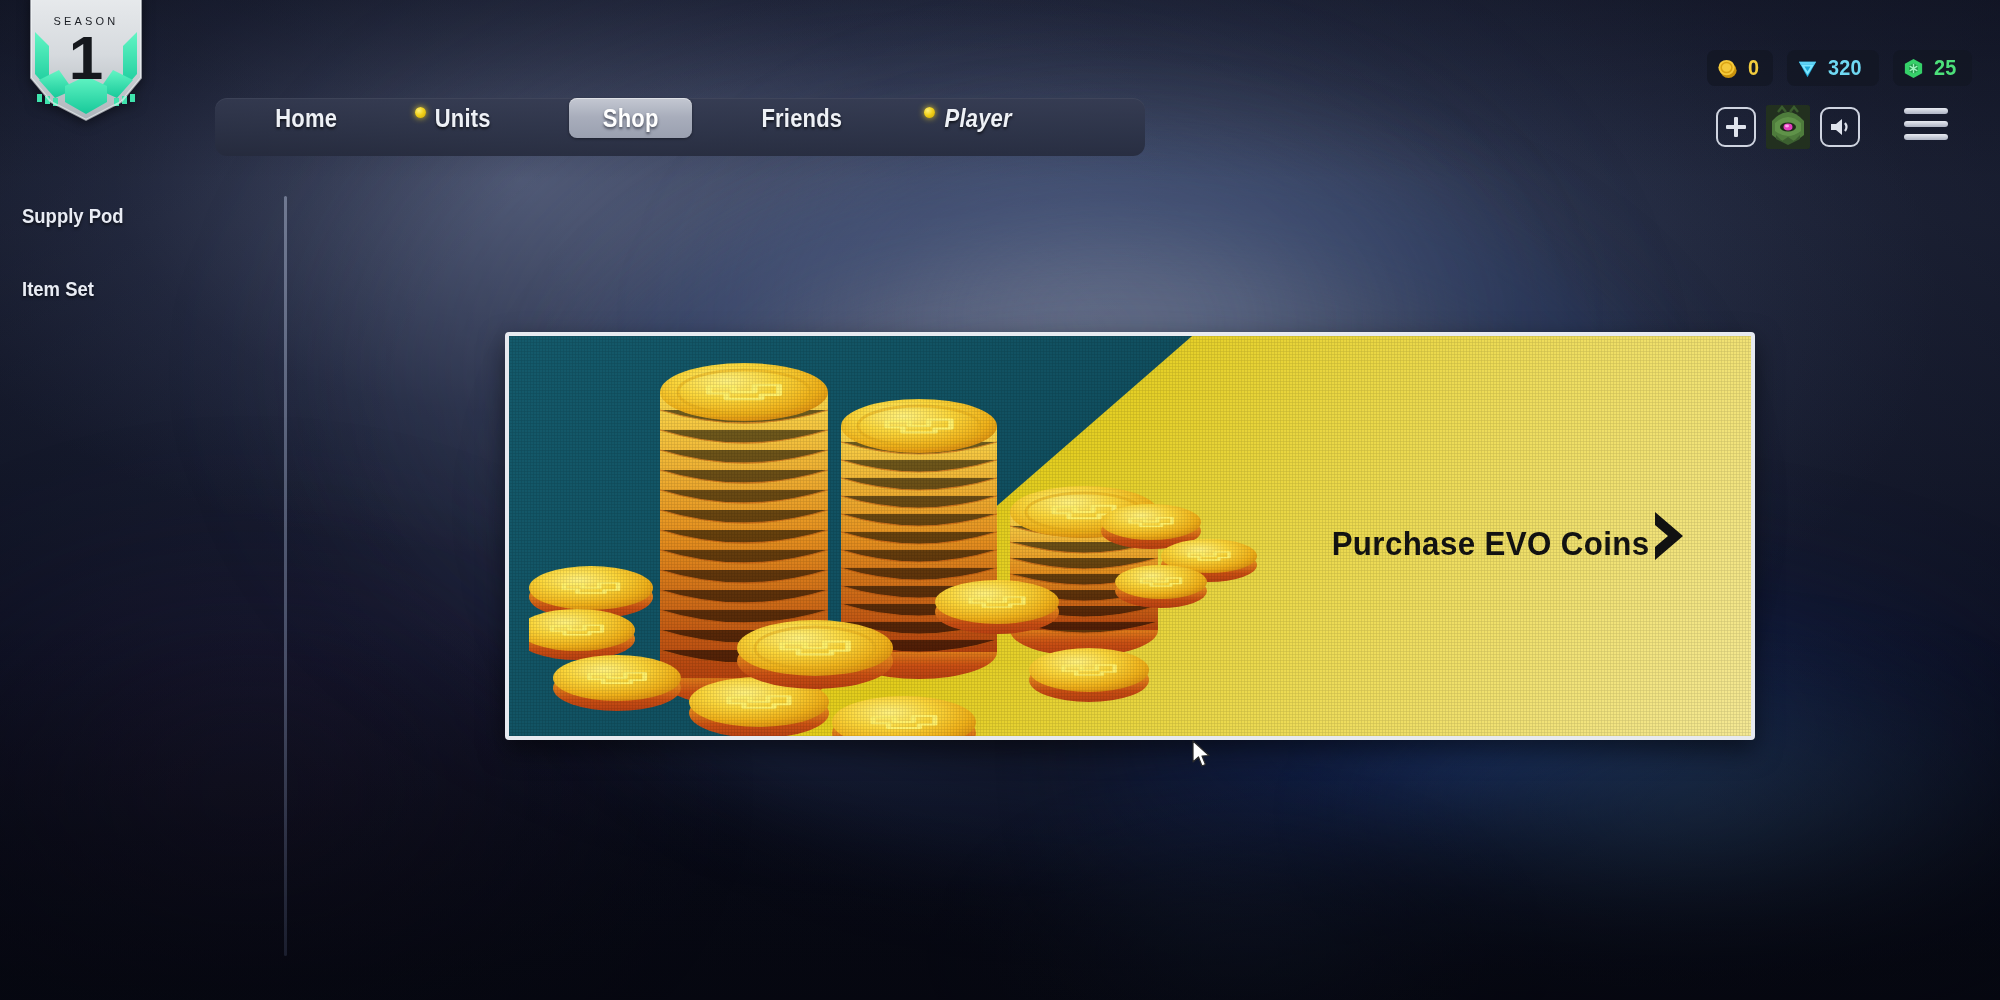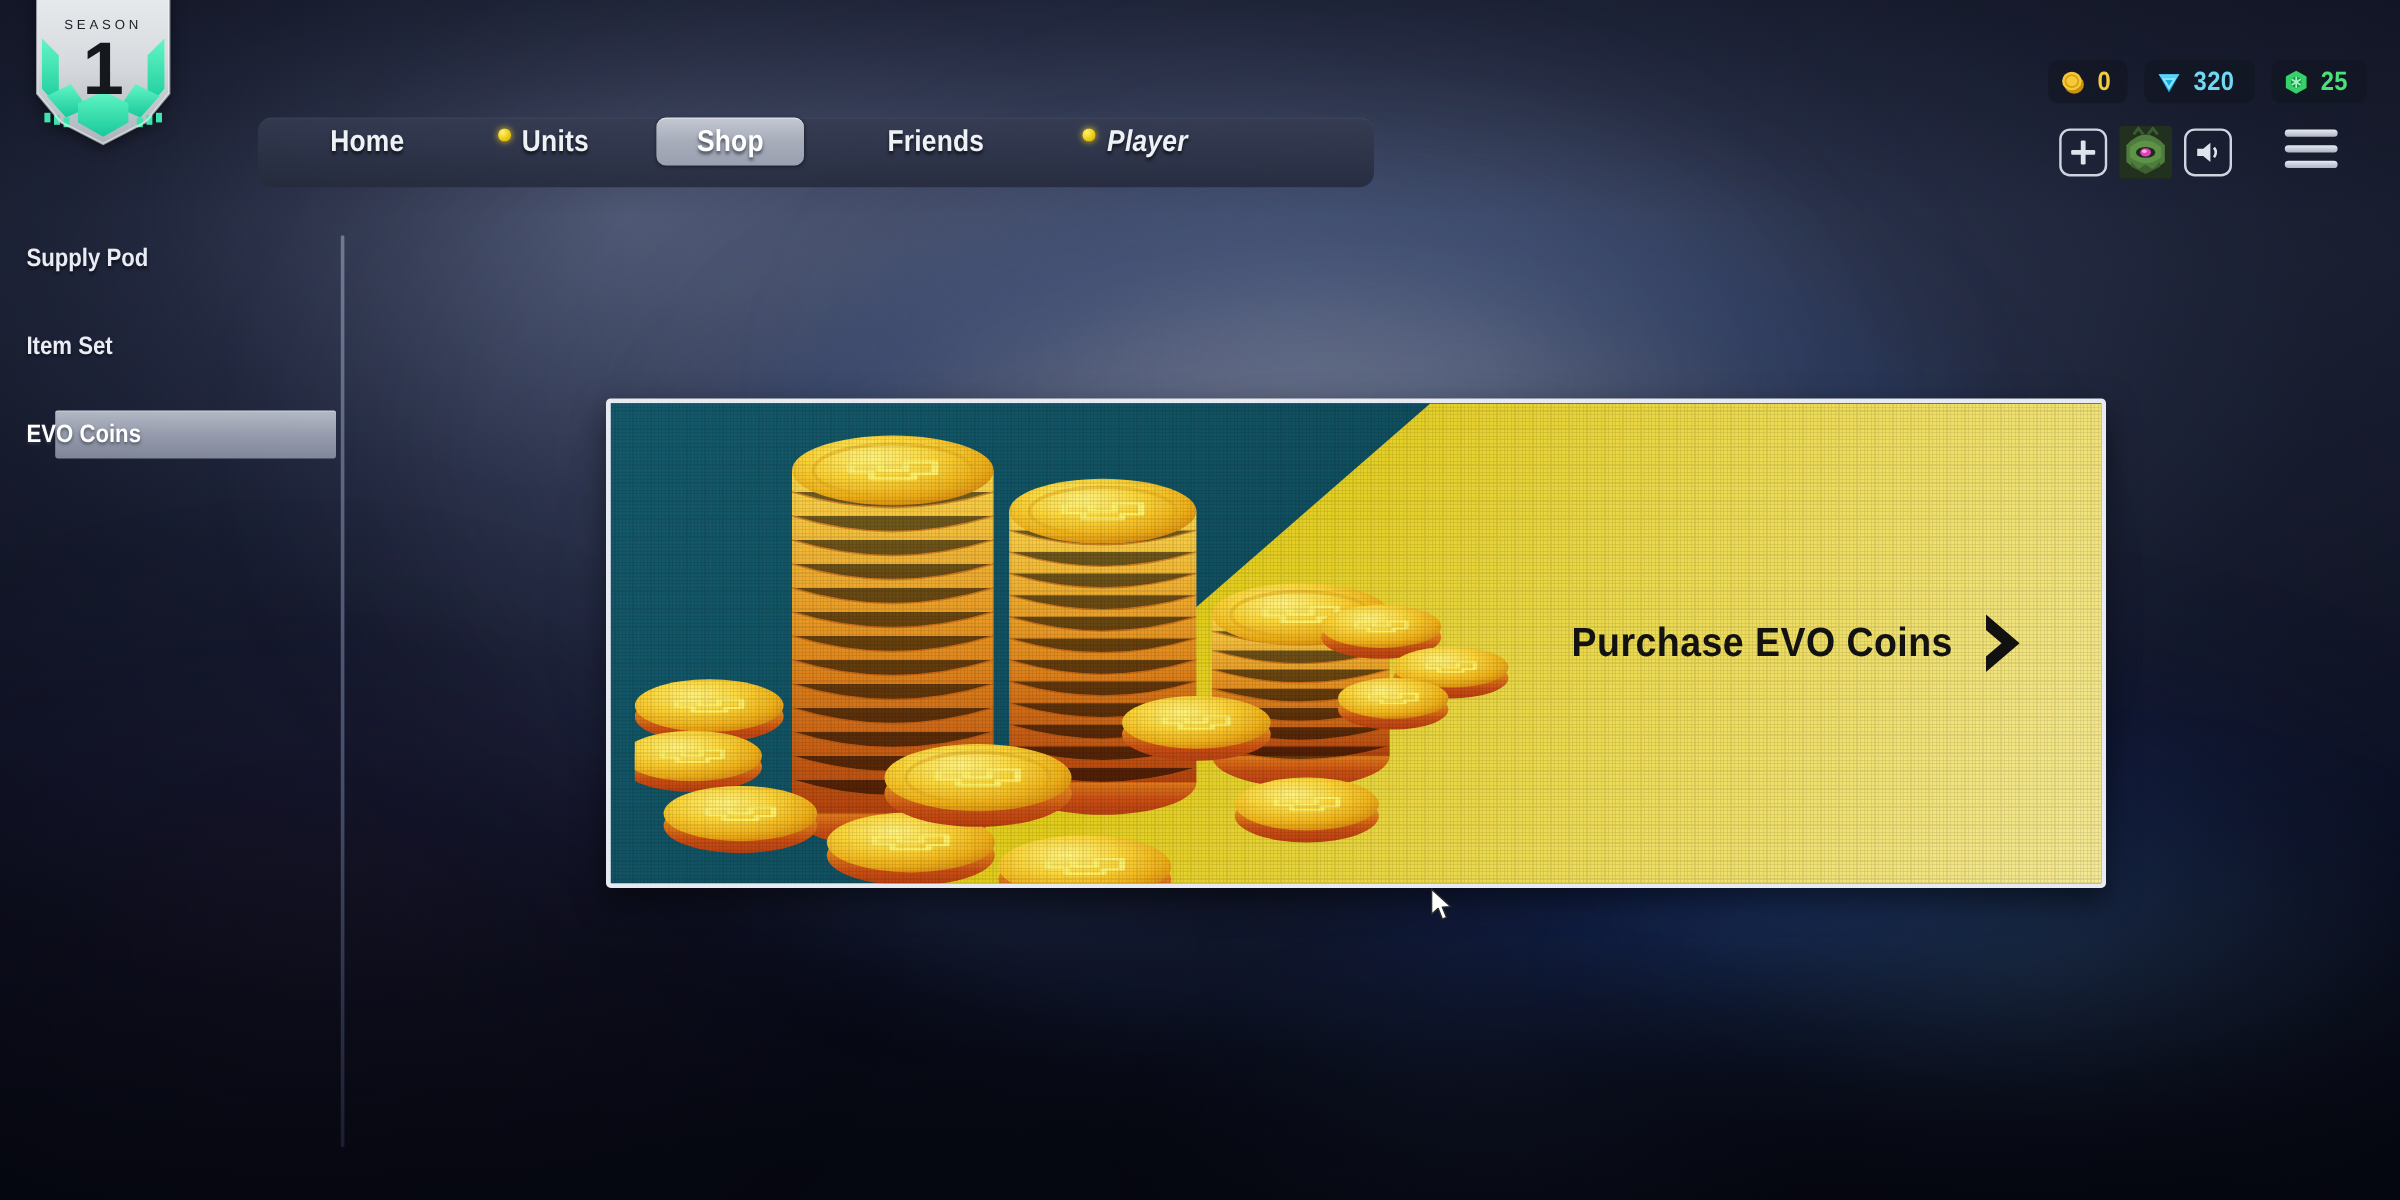--- a/index.html
+++ b/index.html
@@ -108,21 +108,21 @@
   .nav-item.active .nav-label { color:#ffffff; text-shadow:0 2px 3px rgba(40,44,58,0.75); }
   .nav-dot {
     position:absolute; left:6px; top:9px; width:11px; height:11px; border-radius:50%;
     background:radial-gradient(circle at 35% 32%, #fff27a 0%, #f2d21c 45%, #c9a400 100%);
     box-shadow:0 0 6px rgba(245,215,40,0.9);
   }
 
   
   #nav-home   { margin-left:34px; }
   #nav-units  { margin-left:42px; }
-  #nav-shop   { margin-left:26px; padding:0 30px; }
+  #nav-shop   { margin-left:48px; padding:0 30px; }
   #nav-friends{ margin-left:38px; }
   #nav-player { margin-left:44px;font-style:italic; }
 
   
   #currency-bar {
     position:absolute; right:28px; top:50px; z-index:26;
     display:flex; align-items:center; gap:14px;
   }
   .cur-chip {
     display:flex; align-items:center; gap:9px;
@@ -210,21 +210,21 @@
     clip-path:polygon(55% 0%, 100% 0%, 100% 100%, 18% 100%);
   }
   #banner-grid {
     position:absolute; inset:0; opacity:0.16;
     background-image:
       repeating-linear-gradient(0deg, rgba(0,0,0,0.5) 0 1px, rgba(0,0,0,0) 1px 3px),
       repeating-linear-gradient(90deg, rgba(0,0,0,0.5) 0 1px, rgba(0,0,0,0) 1px 3px);
   }
   #banner-cta {
     position:absolute; right:62px; top:50%; transform:translateY(-50%);
-    display:flex; align-items:center; gap:22px; cursor:pointer;
+    display:flex; align-items:flex-end; cursor:pointer;
   }
   #cta-text {
     font-size:34px; font-weight:bold; color:#121212;
     font-family:"Liberation Sans Narrow","Liberation Sans",sans-serif;
     transform:scaleX(0.92); transform-origin:right center;
     white-space:nowrap; letter-spacing:0.4px;
   }
   #cta-arrow { width:40px; height:54px; display:block; }
 
   
@@ -355,23 +355,20 @@
 </div>
 
 <div id="sidebar-divider"></div>
 <aside id="sidebar">
   <div class="side-item">
     <span class="side-label">Supply Pod</span>
   </div>
   <div class="side-item">
     <span class="side-label">Item Set</span>
   </div>
-  <div class="side-item active">
-    <span class="side-label">EVO Coins</span>
-  </div>
 </aside>
 
 <div id="banner">
   <div id="banner-teal"></div>
   <div id="banner-yellow"></div>
 
   <div id="coins">
     <svg width="740" height="420" viewBox="0 0 740 420">
       <defs>
         <linearGradient id="cSide" x1="0" y1="0" x2="0" y2="1">

